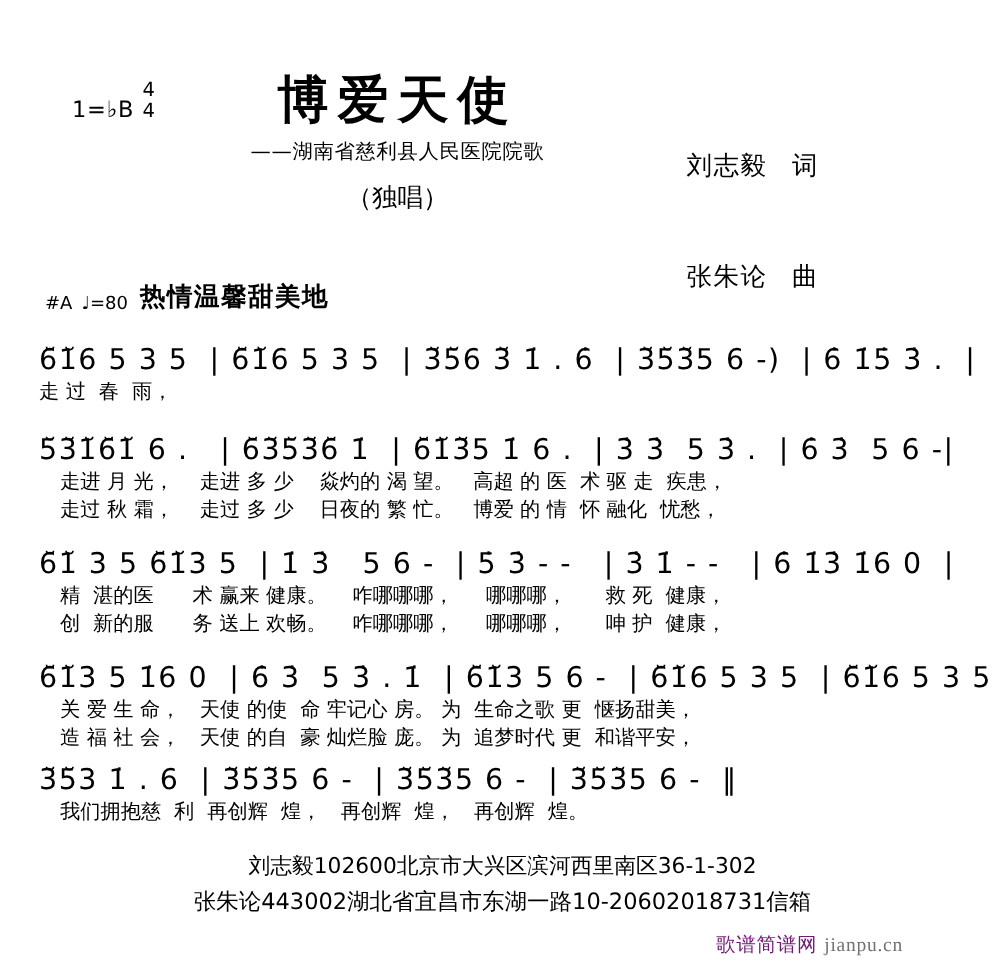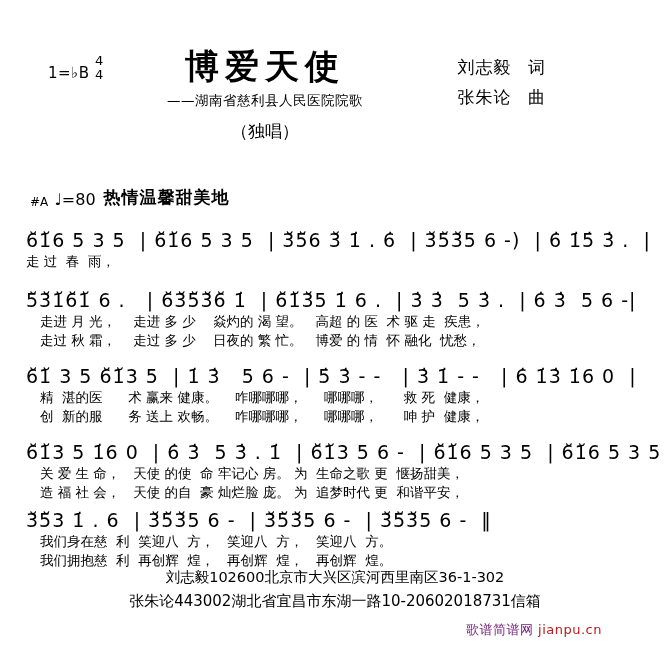--- a/index.html
+++ b/index.html
@@ -73,39 +73,39 @@
   }
   .credits {
     position: absolute;
     right: 70px;
     top: 52px;
     font-size: 17px;
     line-height: 30px;
     text-align: left;
     letter-spacing: 1px;
   }
-  .credits .row span.name { display: inline-block; }
+  .credits .row span.name { display: inline-block; margin-top: 44px; }
   .credits .row span.role { display: inline-block; margin-left: 10px; }
 
   
   .tempo-row {
     position: absolute;
     left: 30px;
     top: 186px;
     font-size: 13px;
     display: flex;
     align-items: flex-end;
     gap: 4px;
   }
   .tempo-row .sharpA {
     font-size: 12px;
     margin-right: 2px;
   }
   .tempo-row .bpm {
-    font-size: 16px;
+    font-size: 12px;
   }
   .tempo-row .mood {
     font-size: 17px;
     font-weight: bold;
     margin-left: 4px;
     letter-spacing: 1px;
   }
 
   
   .system {
@@ -142,21 +142,21 @@
 
   .watermark {
     position: absolute;
     right: 14px;
     bottom: 8px;
     font-size: 13px;
     color: #4a4a4a;
     letter-spacing: 0.5px;
   }
   .watermark .cn { color: #701a75; }
-  .watermark .en { color: #b91c1c; }
+  .watermark .en { color: #737373; font-family: Liberation Serif, serif; }
 </style>
 </head>
 <body>
 
 <div class="sheet">
 
   <div class="key-sig">1=♭B</div>
 
   <div class="time-sig">
     <span class="num">4</span>
@@ -202,21 +202,20 @@
   </div>
 
   <div class="system" style="top:440px;">
     <div class="notes">6̆1̆3 5 1̇6 0  | 6̇ 3̇  5 3̇ . 1̇  | 6̆1̆3 5 6 -  | 6̆1̆6 5 3 5  | 6̆1̆6 5 3 5  |</div>
     <div class="lyricline indent">关 爱 生 命，   天使 的使  命 牢记心 房。 为  生命之歌 更  惬扬甜美，</div>
     <div class="lyricline indent">造 福 社 会，   天使 的自  豪 灿烂脸 庞。 为  追梦时代 更  和谐平安，</div>
   </div>
 
   <div class="system" style="top:508px;">
     <div class="notes">3̆5̆3 1̇ . 6  | 3̆5̆3̆5 6 -  | 3̆5̆3̆5 6 -  | 3̆5̆3̆5 6 -  ‖</div>
-    <div class="lyricline indent">我们身在慈  利  笑迎八  方，   笑迎八  方，   笑迎八  方。</div>
     <div class="lyricline indent">我们拥抱慈  利  再创辉  煌，   再创辉  煌，   再创辉  煌。</div>
   </div>
 
   <div class="addr addr1">刘志毅102600北京市大兴区滨河西里南区36-1-302</div>
   <div class="addr addr2">张朱论443002湖北省宜昌市东湖一路10-20602018731信箱</div>
 
   <div class="watermark">
     <span class="cn">歌谱简谱网</span>
     <span class="en">jianpu.cn</span>
   </div>

